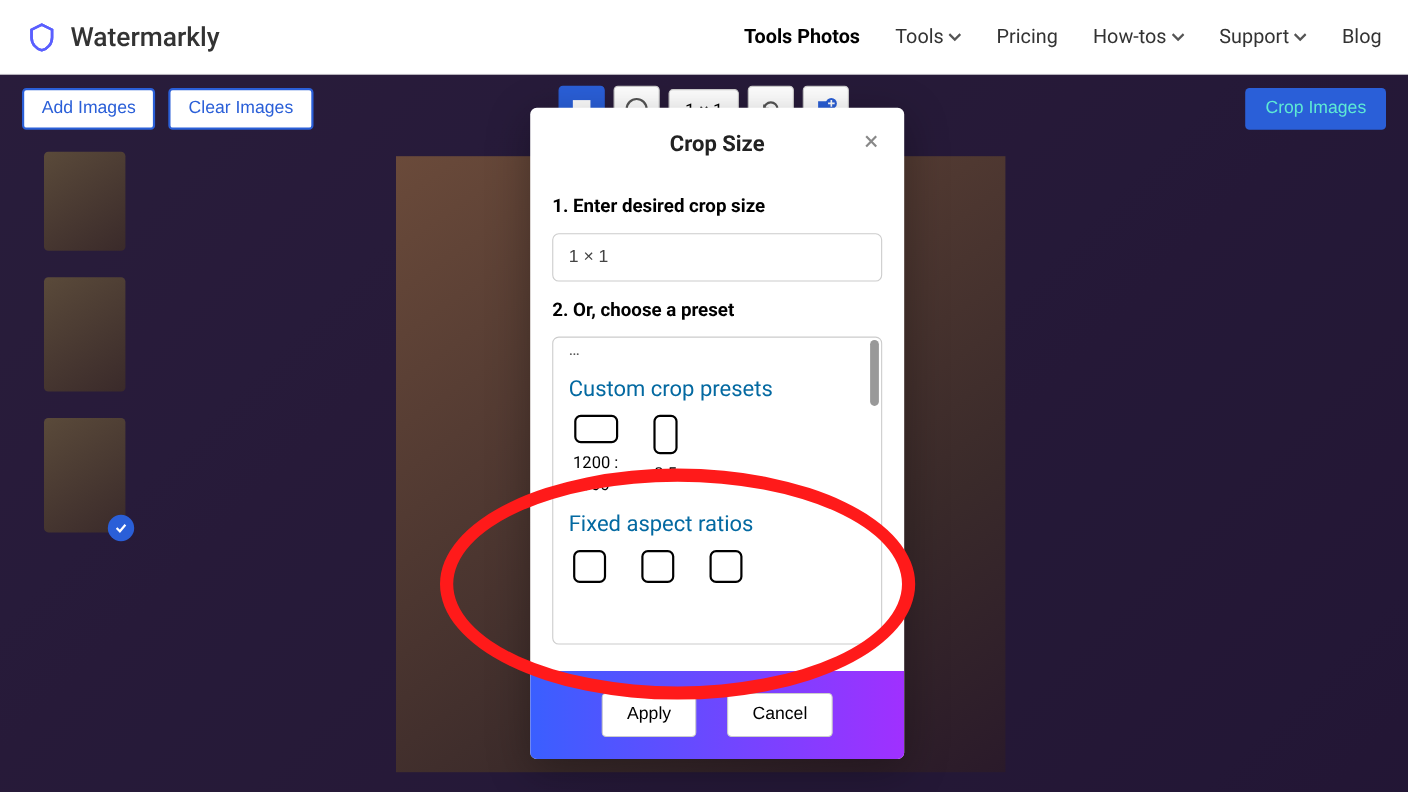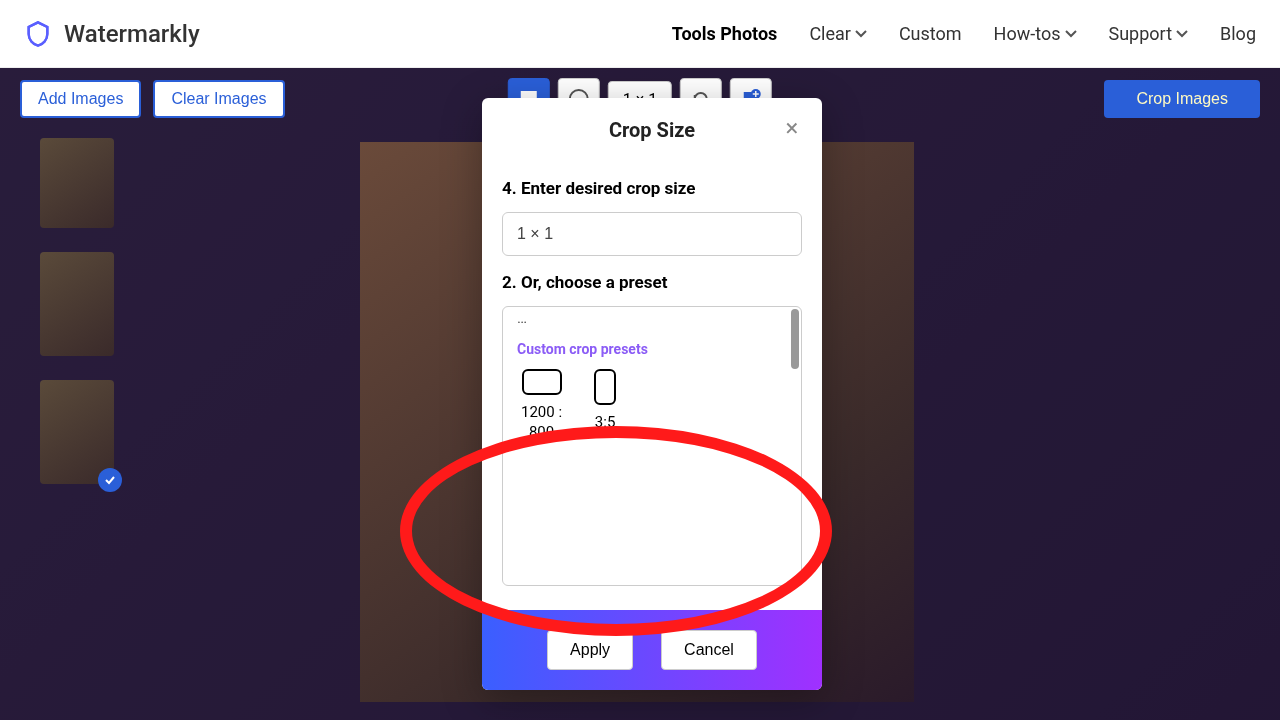--- a/index.html
+++ b/index.html
@@ -19,21 +19,21 @@
 .main { position: relative; height: 708px; background: linear-gradient(135deg, #3a2a4a 0%, #2a1a3a 100%); }
 .overlay { position: absolute; inset: 0; background: rgba(30, 20, 50, 0.6); }
 
 
 .toolbar { position: absolute; top: 12px; left: 0; right: 0; display: flex; align-items: center; padding: 0 20px; z-index: 2; }
 .btn-outline { background: #fff; border: 2px solid #2a5fd8; color: #2a5fd8; padding: 8px 16px; font-size: 16px; border-radius: 4px; margin-right: 12px; cursor: pointer; font-weight: 500; }
 .toolbar-center { position: absolute; left: 50%; transform: translateX(-50%); display: flex; gap: 8px; align-items: center; }
 .tool-btn { width: 42px; height: 42px; background: #fff; border: 1px solid #ccc; border-radius: 4px; display: flex; align-items: center; justify-content: center; }
 .tool-btn.blue { background: #2a5fd8; border-color: #2a5fd8; }
 .tool-ratio { background: #fff; border: 1px solid #ccc; border-radius: 4px; padding: 8px 14px; font-size: 16px; }
-.btn-primary { background: #2a5fd8; color: #fef9c3; border: none; padding: 10px 32px; font-size: 16px; border-radius: 4px; margin-left: auto; cursor: pointer; font-weight: 500; }
+.btn-primary { background: #2a5fd8; color: #5eead4; border: none; padding: 10px 18px; font-size: 16px; border-radius: 4px; margin-left: auto; cursor: pointer; font-weight: 500; }
 
 
 .thumbs { position: absolute; left: 40px; top: 70px; display: flex; flex-direction: column; gap: 24px; z-index: 2; }
 .thumb { width: 74px; height: 104px; background: linear-gradient(145deg, #5a4a3a 0%, #3a2a2a 100%); border-radius: 4px; position: relative; }
 .thumb.wide { height: 90px; }
 .thumb-check { position: absolute; bottom: -8px; right: -8px; width: 24px; height: 24px; background: #2a5fd8; border-radius: 50%; display: flex; align-items: center; justify-content: center; }
 
 
 .big-image { position: absolute; left: 360px; top: 74px; width: 554px; height: 560px; background: linear-gradient(145deg, #6a4a3a 0%, #3a2a2a 70%, #2a1a2a 100%); z-index: 1; }
 
@@ -42,21 +42,21 @@
 .modal-header { padding: 20px 20px 10px; position: relative; text-align: center; }
 .modal-title { font-size: 20px; font-weight: 700; color: #222; }
 .modal-close { position: absolute; right: 16px; top: 16px; width: 28px; height: 28px; cursor: pointer; color: #888; font-size: 24px; display: flex; align-items: center; justify-content: center; }
 .modal-body { padding: 10px 20px 0px; }
 .step-label { font-size: 17px; font-weight: 700; color: #000; margin-top: 16px; margin-bottom: 14px; }
 .crop-input { width: 100%; border: 1px solid #ccc; border-radius: 6px; padding: 12px 14px; font-size: 16px; color: #444; }
 .preset-box { border: 1px solid #ccc; border-radius: 6px; margin-top: 0; position: relative; height: 280px; overflow: hidden; }
 .preset-scroll { position: absolute; right: 2px; top: 2px; width: 8px; height: 60px; background: #999; border-radius: 4px; }
 .preset-truncated { padding: 2px 14px 0; color: #555; font-size: 15px; }
 .preset-section { padding: 14px 14px 0; }
-.preset-section-title { font-size: 14px; font-weight: 700; color: #8b5cf6; margin-bottom: 12px; }
+.preset-section-title { font-size: 20px; font-weight: 400; color: #0369a1; margin-bottom: 12px; }
 .preset-items { display: flex; gap: 32px; padding-left: 4px; }
 .preset-item { display: flex; flex-direction: column; align-items: center; gap: 8px; cursor: pointer; }
 .preset-shape { border: 2.5px solid #000; border-radius: 6px; }
 .shape-wide { width: 40px; height: 26px; }
 .shape-tall { width: 22px; height: 36px; }
 .shape-sq { width: 30px; height: 30px; }
 .preset-label { font-size: 15px; color: #000; text-align: center; line-height: 1.3; }
 .modal-footer { margin-top: 24px; background: linear-gradient(90deg, #3a5fff 0%, #a030ff 100%); padding: 20px; display: flex; justify-content: center; gap: 28px; }
 .modal-btn { background: #fff; border: 1px solid #ccc; padding: 10px 22px; font-size: 16px; border-radius: 4px; cursor: pointer; }
 
@@ -70,26 +70,26 @@
   <div class="logo-wrap">
     <svg class="logo-icon" viewBox="0 0 24 24" fill="none" stroke="#5a5fff" stroke-width="2">
       <path d="M12 2 L4 6 L4 12 C4 17 7.5 21 12 22 C16.5 21 20 17 20 12 L20 6 Z" fill="#fff"></path>
       <path d="M12 2 L4 6 L4 12 C4 17 7.5 21 12 22 C16.5 21 20 17 20 12 L20 6 Z" fill="none"></path>
     </svg>
     <span class="logo-text">Watermarkly</span>
   </div>
   <div class="nav">
     <div class="nav-item active">Tools Photos</div>
     <div class="nav-item">
-      <span>Clear</span>
+      <span>Tools</span>
       <svg class="chevron" viewBox="0 0 12 8">
           <path d="M1 1 L6 6 L11 1" stroke="#555" stroke-width="2" fill="none"></path>
         </svg>
     </div>
-    <div class="nav-item">Custom</div>
+    <div class="nav-item">Pricing</div>
     <div class="nav-item">
       <span>How-tos</span>
       <svg class="chevron" viewBox="0 0 12 8">
           <path d="M1 1 L6 6 L11 1" stroke="#555" stroke-width="2" fill="none"></path>
         </svg>
     </div>
     <div class="nav-item">
       <span>Support</span>
       <svg class="chevron" viewBox="0 0 12 8">
           <path d="M1 1 L6 6 L11 1" stroke="#555" stroke-width="2" fill="none"></path>
@@ -149,40 +149,54 @@
   <div class="big-image"></div>
 
   <div class="modal">
     <div class="modal-header">
       <div class="modal-title">Crop Size</div>
       <div class="modal-close">
         <span>×</span>
       </div>
     </div>
     <div class="modal-body">
-      <div class="step-label">4. Enter desired crop size</div>
+      <div class="step-label">1. Enter desired crop size</div>
       <input class="crop-input" value="1 × 1" style="">
       <div class="step-label">2. Or, choose a preset</div>
       <div class="preset-box">
         <div class="preset-scroll"></div>
         <div class="preset-truncated">…</div>
         <div class="preset-section">
           <div class="preset-section-title">Custom crop presets</div>
           <div class="preset-items">
             <div class="preset-item">
               <div class="preset-shape shape-wide"></div>
               <div class="preset-label" style="white-space:pre-line">1200 :
 800</div>
             </div>
             <div class="preset-item">
               <div class="preset-shape shape-tall"></div>
               <div class="preset-label">3:5</div>
             </div>
           </div>
         </div>
+        <div class="preset-section">
+          <div class="preset-section-title">Fixed aspect ratios</div>
+          <div class="preset-items">
+            <div class="preset-item">
+              <div class="preset-shape shape-sq"></div>
+            </div>
+            <div class="preset-item">
+              <div class="preset-shape shape-sq"></div>
+            </div>
+            <div class="preset-item">
+              <div class="preset-shape shape-sq"></div>
+            </div>
+          </div>
+        </div>
       </div>
     </div>
     <div class="modal-footer">
       <button class="modal-btn">Apply</button>
       <button class="modal-btn">Cancel</button>
     </div>
   </div>
 
   <div class="annotation"></div>
 </div>

